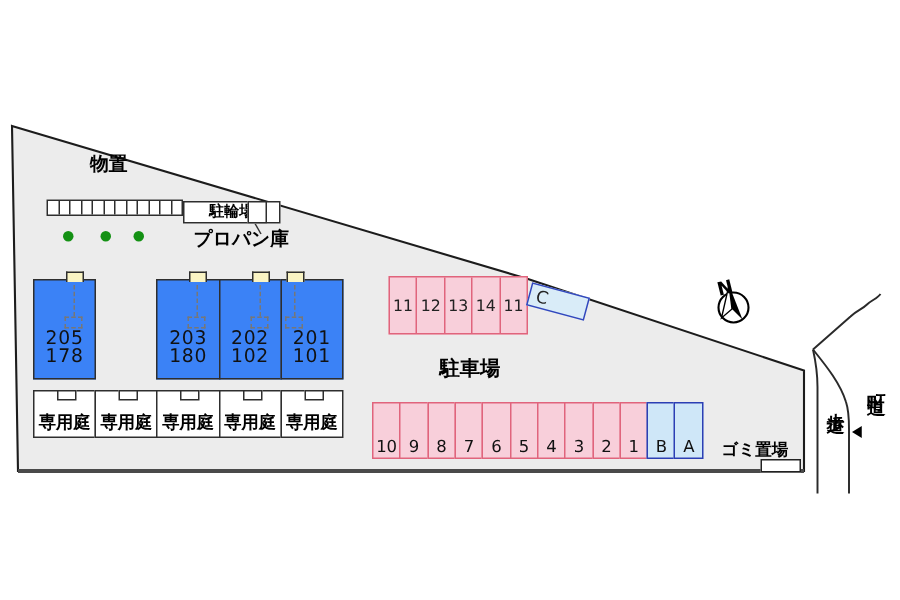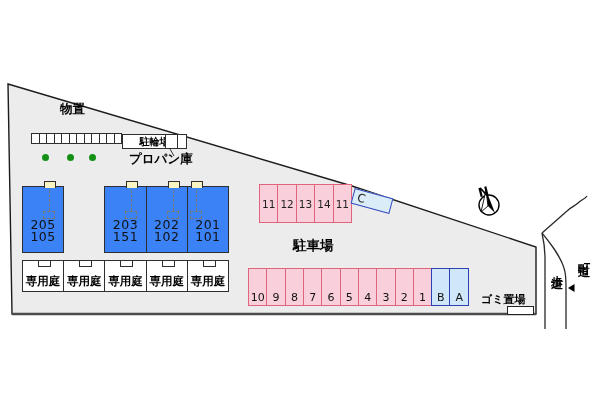--- a/index.html
+++ b/index.html
@@ -107,30 +107,30 @@
   <div class="dot" style="left:67px;top:154px;"></div>
   <div class="dot" style="left:89px;top:154px;"></div>
 
   <div id="building">
       <div class="unit" style="left: 0px;">
         <div class="bump" style="left: 21px;"></div>
         <div class="dashv" style="left: 26px;"></div>
         <div class="dashsq" style="left: 20px;"></div>
         <div class="unum">
           <div>205</div>
-          <div>105</div>
+          <div>178</div>
         </div>
       </div>
       <div class="unit" style="left: 82.4px;">
         <div class="bump" style="left: 21px;"></div>
         <div class="dashv" style="left: 26px;"></div>
         <div class="dashsq" style="left: 20px;"></div>
         <div class="unum">
           <div>203</div>
-          <div>151</div>
+          <div>180</div>
         </div>
       </div>
       <div class="unit" style="left: 123.6px;">
         <div class="bump" style="left: 21px;"></div>
         <div class="dashv" style="left: 26px;"></div>
         <div class="dashsq" style="left: 20px;"></div>
         <div class="unum">
           <div>202</div>
           <div>102</div>
         </div>

